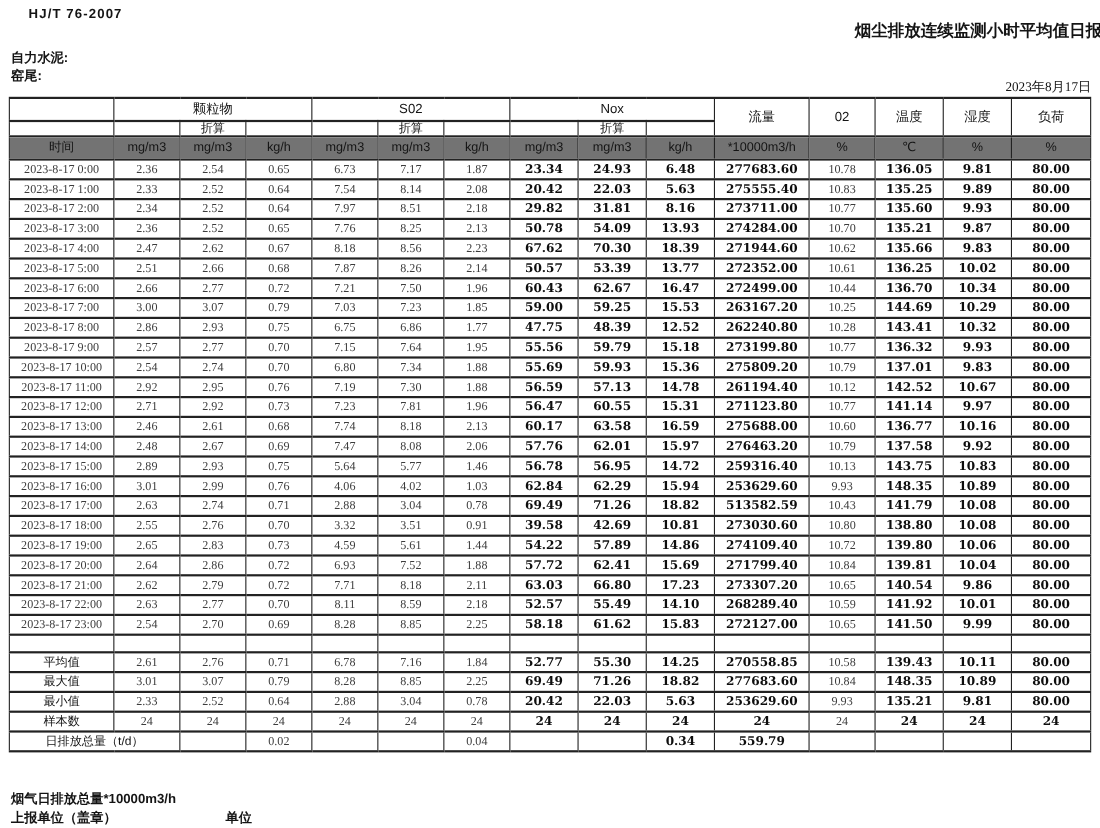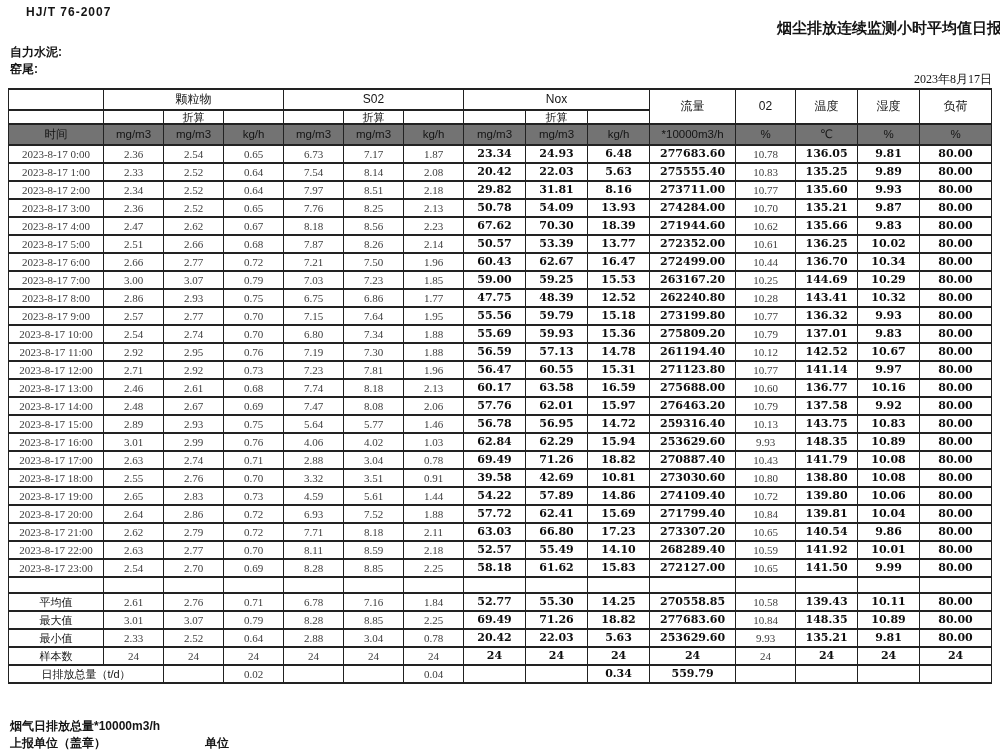--- a/index.html
+++ b/index.html
@@ -391,21 +391,21 @@
           <td class="light time">2023-8-17 17:00</td>
           <td class="light">2.63</td>
           <td class="light">2.74</td>
           <td class="light">0.71</td>
           <td class="light">2.88</td>
           <td class="light">3.04</td>
           <td class="light">0.78</td>
           <td class="heavy">69.49</td>
           <td class="heavy">71.26</td>
           <td class="heavy">18.82</td>
-          <td class="heavy">270887.40</td>
+          <td class="heavy">513582.59</td>
           <td class="light">10.43</td>
           <td class="heavy">141.79</td>
           <td class="heavy">10.08</td>
           <td class="heavy">80.00</td>
         </tr>
         <tr class="data-row">
           <td class="light time">2023-8-17 18:00</td>
           <td class="light">2.55</td>
           <td class="light">2.76</td>
           <td class="light">0.70</td>

